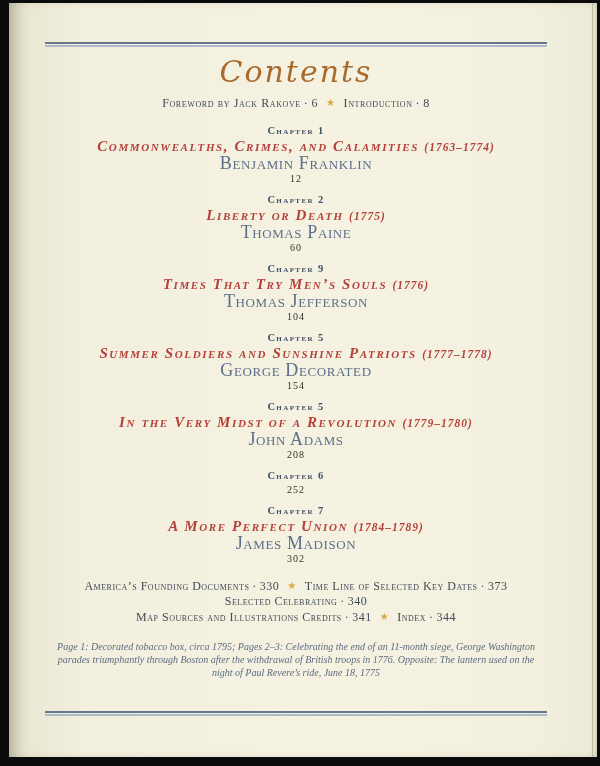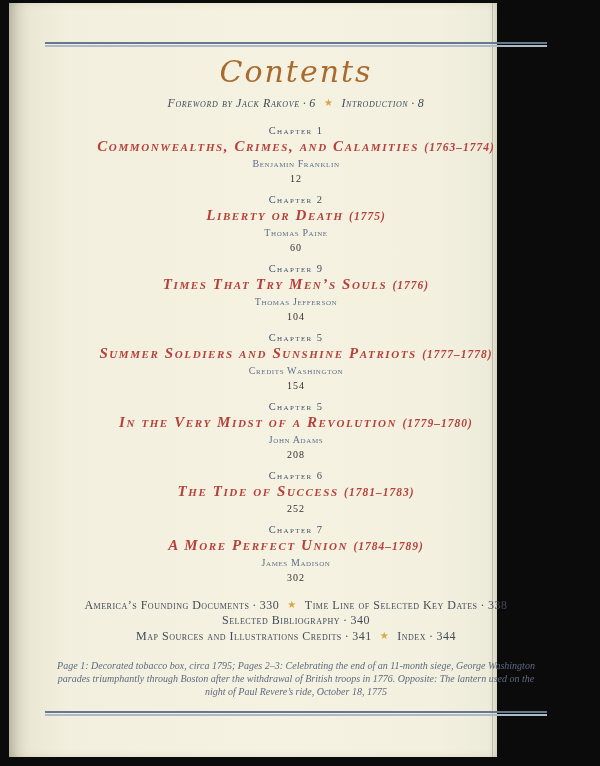--- a/index.html
+++ b/index.html
@@ -5,21 +5,21 @@
   html,body{margin:0;padding:0;}
   body{
     width:600px;height:766px;
     background:#0b0b0b;
     position:relative;
     font-family:"Liberation Serif", serif;
     overflow:hidden;
   }
   .paper{
     position:absolute;
-    left:9px;top:3px;width:488px;height:754px;
+    left:9px;top:3px;width:588px;height:754px;
     background:linear-gradient(90deg,#e7e4cf 0%,#f2efde 12%,#f5f2e2 55%,#f3f0df 88%,#ecead8 100%);
     box-shadow:inset 14px 0 18px -12px rgba(60,55,40,.45), inset -6px 0 10px -7px rgba(60,55,40,.3);
   }
   .edge-line{
     position:absolute;top:0;right:4px;width:1px;height:100%;
     background:rgba(120,115,95,.35);
   }
   .rule{
     position:absolute;left:36px;width:502px;height:1px;
     border-top:2px solid #66788e;
@@ -40,47 +40,46 @@
     letter-spacing:2px;
     line-height:34px;
     margin-bottom:6px;
   }
   .sc{font-variant:small-caps;}
   .front-line{
     font-size:12px;line-height:15px;
     letter-spacing:.6px;
     color:#414b58;
     margin-bottom:13px;
-    font-style:italic;
   }
   .star{
     color:#d8a845;font-size:10px;
     padding:0 8px;vertical-align:1px;
     font-family:"DejaVu Sans", sans-serif;
   }
   .dot{padding:0 3px;color:inherit;}
   .chapter{margin-bottom:6px;}
   .ch-label{
     font-size:10.5px;line-height:13px;
     letter-spacing:1.4px;
     color:#3f5068;
-    font-weight:normal;
+    font-weight:bold;
   }
   .ch-title{
     font-size:15px;line-height:18px;
     font-style:italic;
     letter-spacing:1.6px;
     color:#b5413a;
     font-weight:bold;
   }
   .ch-title .yrs{
     font-size:11.5px;letter-spacing:1px;font-weight:bold;
   }
   .ch-author{
-    font-size:10px;line-height:15px;
+    font-size:18px;line-height:15px;
     letter-spacing:.6px;
     color:#5c6f8a;
   }
   .ch-page{
     font-size:10px;line-height:16px;
     color:#33302b;letter-spacing:1px;text-align:center;
   }
   .back-matter{margin-top:11px;}
   .bm-line{
     font-size:12px;line-height:15px;
@@ -128,52 +127,51 @@
     <div class="chapter">
       <div class="ch-label sc">Chapter 9</div>
       <div class="ch-title sc"><span>Times That Try Men’s Souls</span> <span class="yrs">(1776)</span></div>
       <div class="ch-author sc">Thomas Jefferson</div>
       <div class="ch-page">104</div>
     </div>
 
     <div class="chapter">
       <div class="ch-label sc">Chapter 5</div>
       <div class="ch-title sc"><span>Summer Soldiers and Sunshine Patriots</span> <span class="yrs">(1777–1778)</span></div>
-      <div class="ch-author sc">Credits Washington</div>
+      <div class="ch-author sc">George Decorated</div>
       <div class="ch-page">154</div>
     </div>
 
     <div class="chapter">
       <div class="ch-label sc">Chapter 5</div>
       <div class="ch-title sc"><span>In the Very Midst of a Revolution</span> <span class="yrs">(1779–1780)</span></div>
       <div class="ch-author sc">John Adams</div>
       <div class="ch-page">208</div>
     </div>
 
     <div class="chapter">
       <div class="ch-label sc">Chapter 6</div>
-      <div class="ch-title sc"><span>The Tide of Success</span> <span class="yrs">(1781–1783)</span></div>
       <div class="ch-page">252</div>
     </div>
 
     <div class="chapter">
       <div class="ch-label sc">Chapter 7</div>
       <div class="ch-title sc"><span>A More Perfect Union</span> <span class="yrs">(1784–1789)</span></div>
       <div class="ch-author sc">James Madison</div>
       <div class="ch-page">302</div>
     </div>
 
     <div class="back-matter">
       <div class="bm-line sc">
-        <span><span>America’s Founding Documents</span><span class="dot">·</span><span>330</span></span><span class="star">★</span><span><span>Time Line of Selected Key Dates</span><span class="dot">·</span><span>338</span></span>
+        <span><span>America’s Founding Documents</span><span class="dot">·</span><span>330</span></span><span class="star">★</span><span><span>Time Line of Selected Key Dates</span><span class="dot">·</span><span>373</span></span>
       </div>
       <div class="bm-line sc">
-        <span><span>Selected Bibliography</span><span class="dot">·</span><span>340</span></span>
+        <span><span>Selected Celebrating</span><span class="dot">·</span><span>340</span></span>
       </div>
       <div class="bm-line sc">
         <span><span>Map Sources and Illustrations Credits</span><span class="dot">·</span><span>341</span></span><span class="star">★</span><span><span>Index</span><span class="dot">·</span><span>344</span></span>
       </div>
     </div>
 
-    <div class="caption">Page 1: Decorated tobacco box, circa 1795; Pages 2–3: Celebrating the end of an 11-month siege, George Washington parades triumphantly through Boston after the withdrawal of British troops in 1776. Opposite: The lantern used on the night of Paul Revere’s ride, October 18, 1775</div>
+    <div class="caption">Page 1: Decorated tobacco box, circa 1795; Pages 2–3: Celebrating the end of an 11-month siege, George Washington parades triumphantly through Boston after the withdrawal of British troops in 1776. Opposite: The lantern used on the night of Paul Revere’s ride, June 18, 1775</div>
 
   </div>
 </div>
 
 </body></html>

